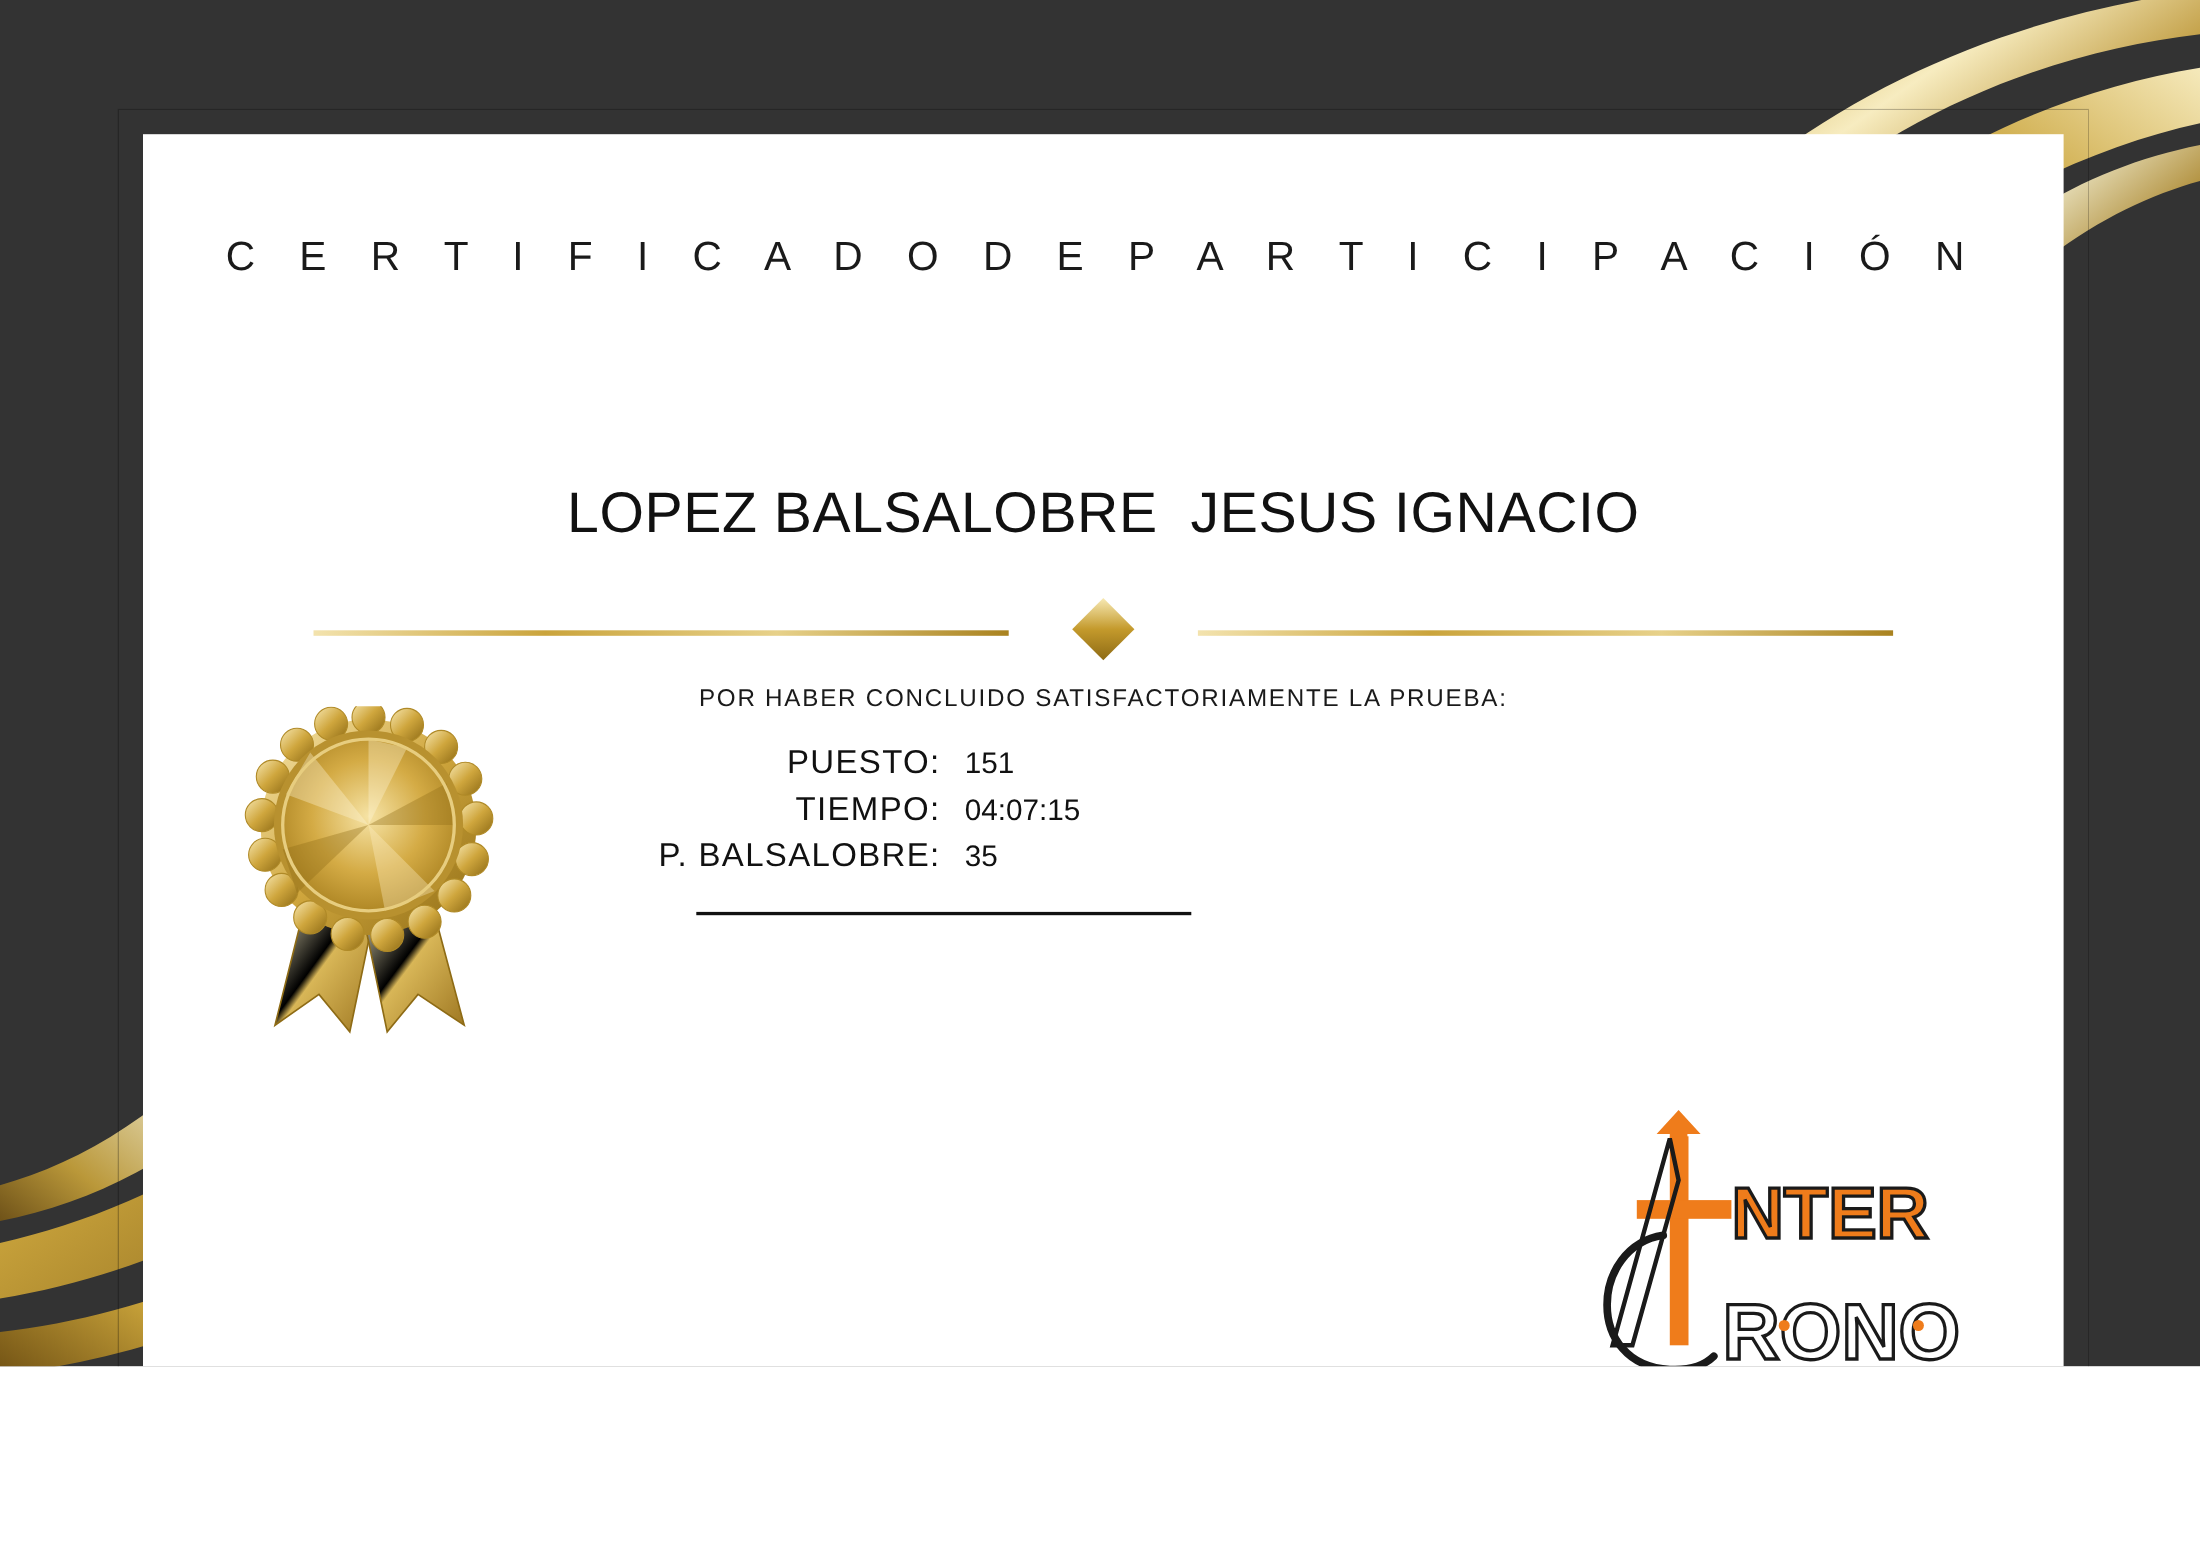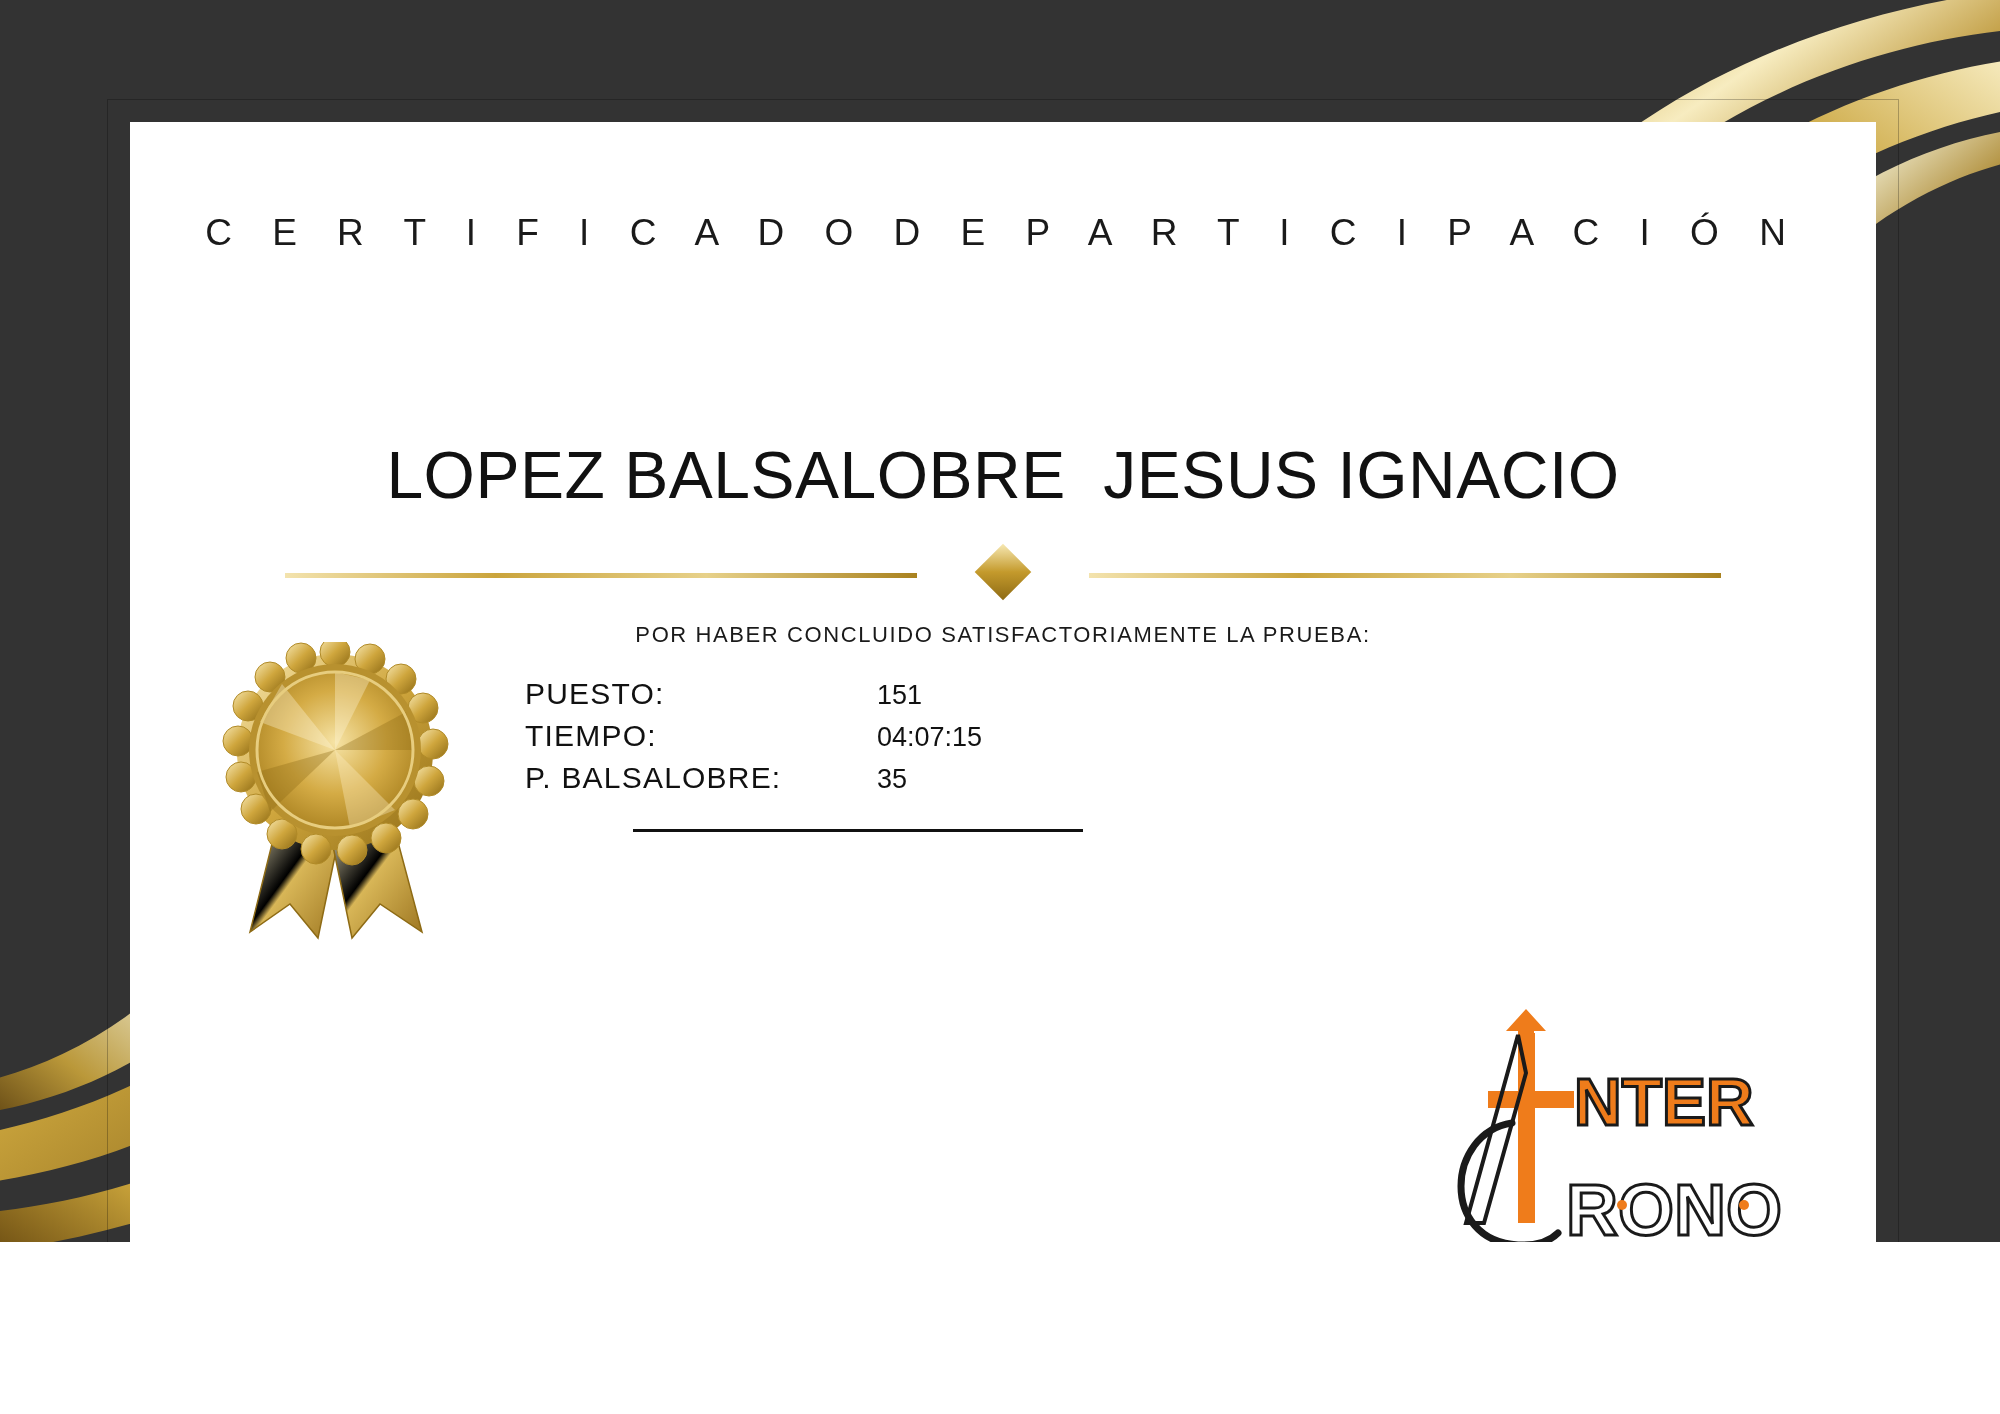--- a/index.html
+++ b/index.html
@@ -73,21 +73,21 @@
     color: #1a1a1a;
     font-weight: 400;
   }
 
   .recipient {
     position: absolute;
     top: 315px;
     left: 0;
     right: 0;
     text-align: center;
-    font-size: 66px;
+    font-size: 52px;
     color: #111111;
     font-weight: 400;
     letter-spacing: 0.5px;
     white-space: pre;
   }
 
   .divider {
     position: absolute;
     top: 430px;
     left: 155px;
@@ -141,21 +141,21 @@
     width: 570px;
   }
   .result-row {
     display: flex;
     align-items: baseline;
     justify-content: flex-start;
     margin-bottom: 8px;
   }
   .result-label {
     width: 330px;
-    text-align: left;
+    text-align: right;
     font-size: 30px;
     letter-spacing: 1.2px;
     color: #111111;
   }
   .result-value {
     padding-left: 22px;
     font-size: 27px;
     color: #111111;
   }
   .signature-line {

